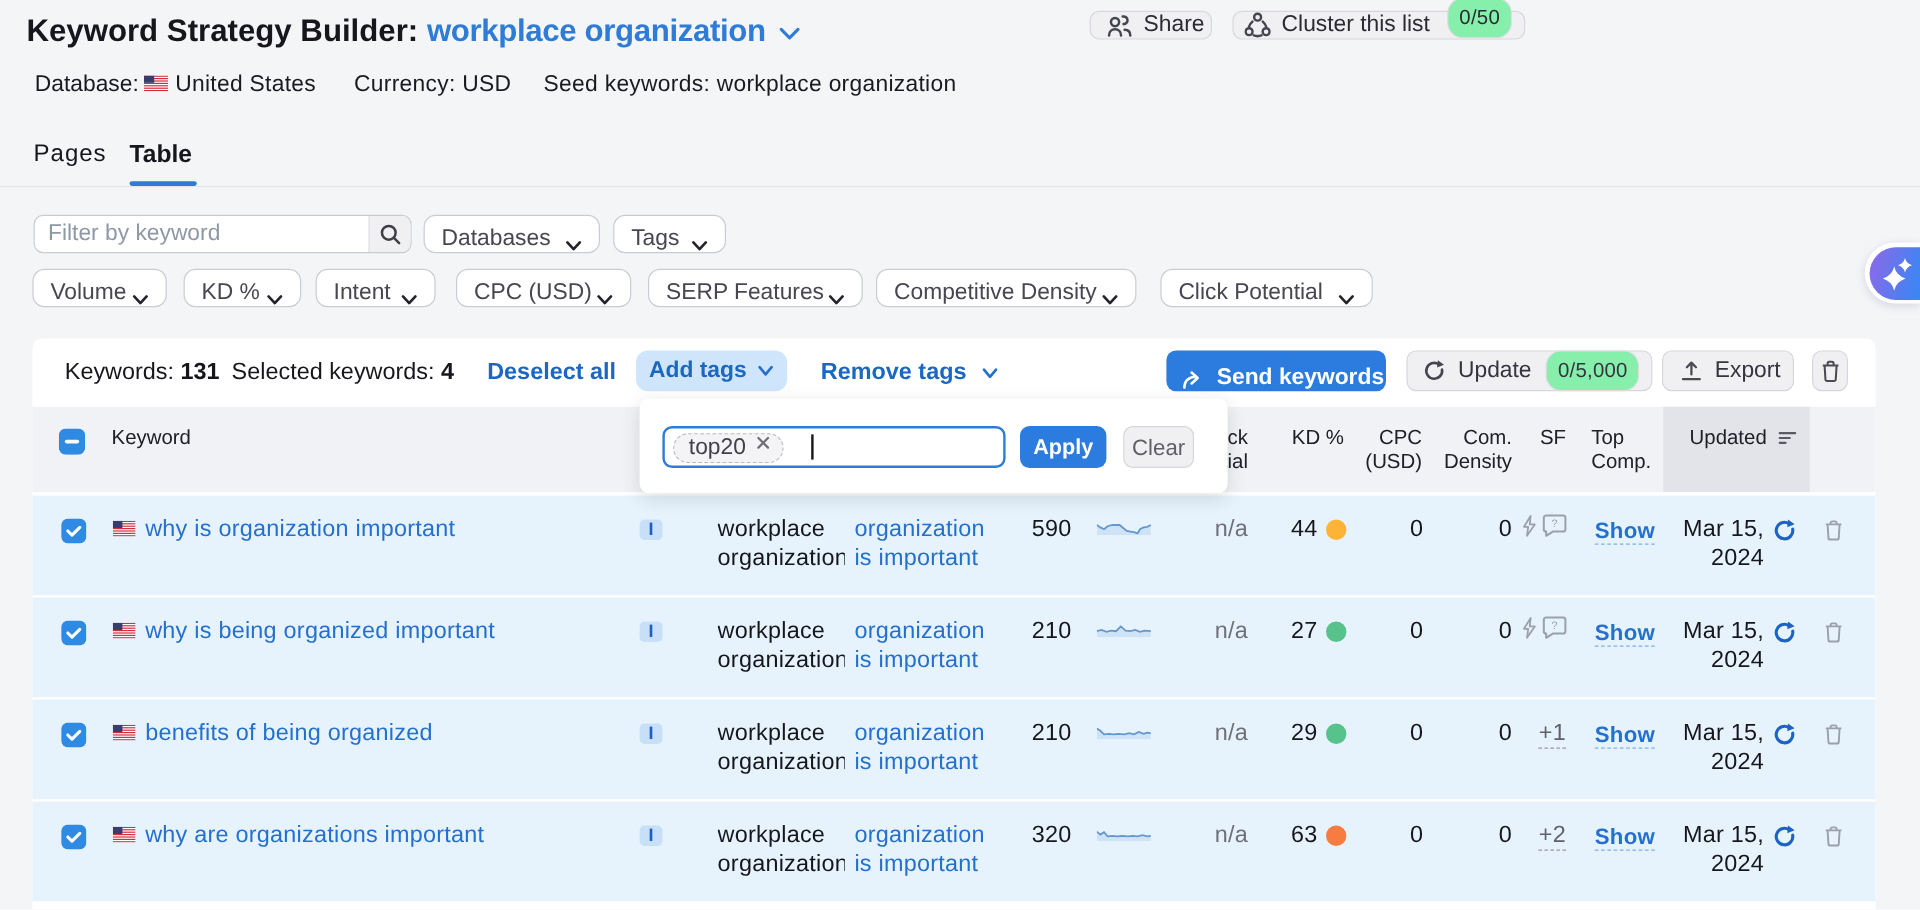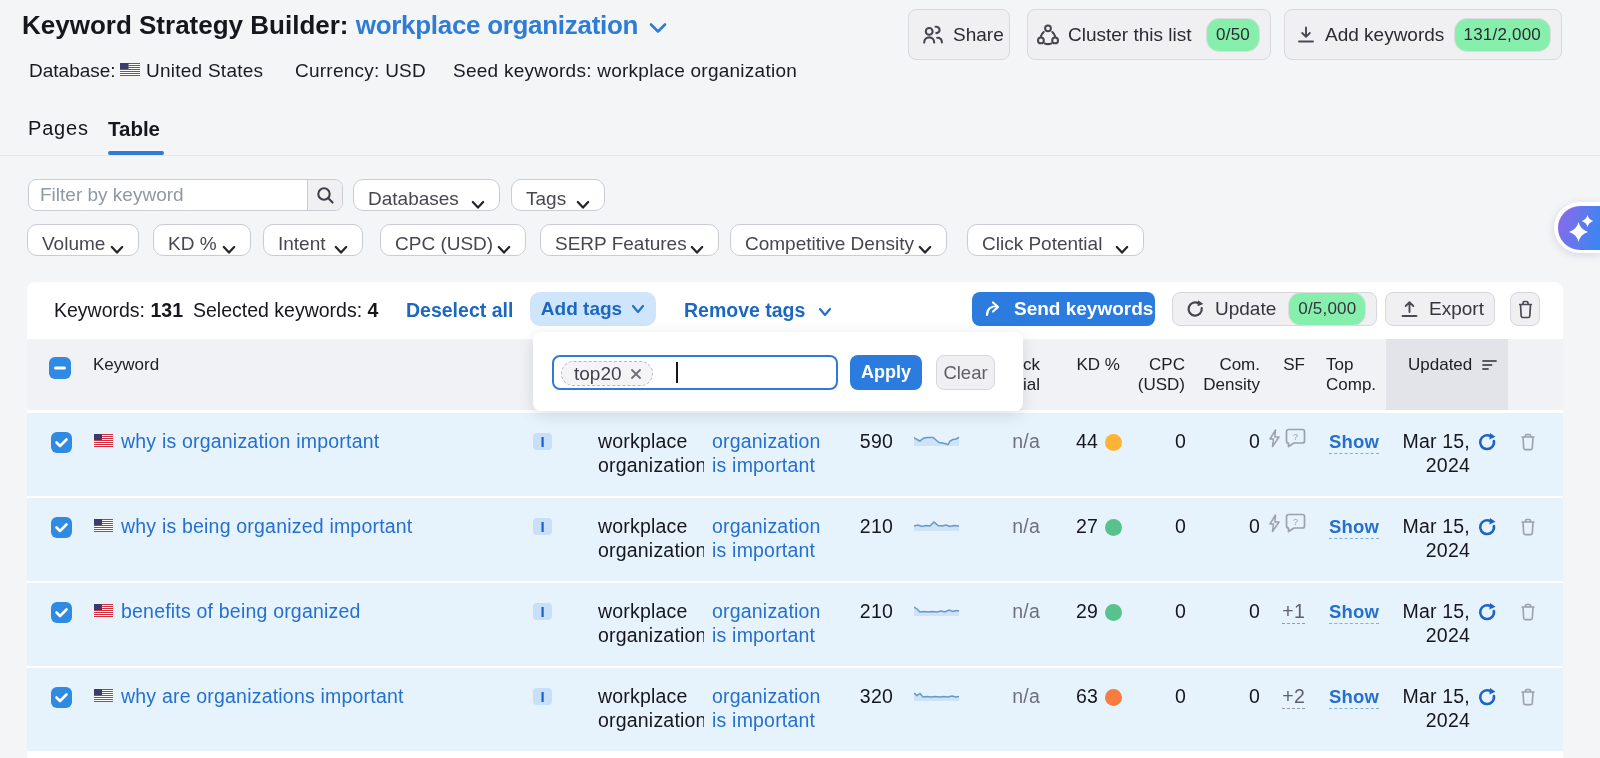--- a/index.html
+++ b/index.html
@@ -4,21 +4,21 @@
 <style>
 * { margin:0; padding:0; box-sizing:border-box; }
 html,body { width:1600px; height:758px; overflow:hidden; }
 body { font-family:"Liberation Sans", sans-serif; background:#f4f5f7; }
 .page { position:relative; width:1600px; height:758px; overflow:hidden; }
 .abs { position:absolute; }
 
 
 .title { left:22px; top:10px; font-size:26px; font-weight:700; color:#16161c; white-space:nowrap; }
 .title .blue { color:#2e7cd6; }
-.gbtn { top:9px; height:51px; background:#f0f0f3; border:1px solid #d8d8de; border-radius:8px; display:flex; align-items:center; color:#2b2b33; font-size:19px; font-weight:400; }
+.gbtn { top:9px; height:24px; background:#f0f0f3; border:1px solid #d8d8de; border-radius:8px; display:flex; align-items:flex-end; color:#2b2b33; font-size:19px; font-weight:400; }
 .pill { background:#86efac; border:1px solid #dddde3; border-radius:13px; height:25px; display:flex; align-items:center; padding:16px 9px; font-size:17px; letter-spacing:0.2px; font-weight:400; }
 
 
 .tab { top:117px; font-size:20px; color:#16161c; }
 .tabline { left:0; top:155px; width:1600px; height:1px; background:#e4e6ea; }
 .tabunder { left:108px; top:151px; width:56px; height:4px; background:#2e7cd6; border-radius:2px; }
 
 
 .finput { left:28px; top:179px; width:315px; height:32px; background:#fff; border:1px solid #c9ccd4; border-radius:8px; display:flex; }
 .finput .ph { padding:4px 0 0 11px; color:#8f98a5; font-size:19px; }
@@ -27,21 +27,21 @@
 .aibtn { right:0; top:202px; width:46px; height:51px; border-radius:25.5px 0 0 25.5px; background:#fff; box-shadow:0 2px 8px rgba(80,80,120,0.18); }
 
 
 .card { left:27px; top:282px; width:1536px; height:476px; background:#fff; border-radius:8px 8px 0 0; }
 
 
 .tb { position:absolute; font-size:19.5px; color:#16161c; top:16.5px; white-space:nowrap; }
 .bluelink { color:#1b67c1; font-weight:700; }
 .addtags { position:absolute; left:503px; top:10px; width:126px; height:34px; background:#cfe5fb; border-radius:10px; display:flex; align-items:center; justify-content:center; color:#1b67c1; font-weight:700; font-size:19px; }
 .bbtn { position:absolute; top:10px; height:34px; border-radius:8px; display:flex; align-items:center; font-size:19px; }
-.sendkw { left:945px; width:183px; background:#2b7cde; color:#fff; font-weight:700; white-space:nowrap; }
+.sendkw { left:945px; width:183px; background:#2b7cde; color:#fff; font-weight:700; white-space:nowrap;align-items:flex-end; }
 .grybtn { background:#f0f0f3; border:1px solid #d6d6de; color:#35353f; font-weight:500; }
 
 
 .thead { position:absolute; left:0; top:57px; width:1536px; height:71px; background:#f1f2f5; }
 .th { position:absolute; font-size:17px; color:#202027; line-height:20px; top:16px; }
 .thr { text-align:right; }
 .updcell { position:absolute; left:1359px; top:0; width:122px; height:71px; background:#e2e4e9; }
 
 
 .row { position:absolute; left:27px; width:1536px; height:83px; background:#e6f3fd; }
@@ -50,21 +50,21 @@
 .kwlink { color:#2570cf; }
 .ibadge { position:absolute; left:506px; top:20px; width:19px; height:17px; background:#c7e0f8; border-radius:4px; color:#1b5fc4; font-size:15px; font-weight:700; text-align:center; line-height:17px; }
 .gray { color:#70707a; }
 .dot { display:inline-block; width:17px; height:17px; border-radius:50%; vertical-align:-3px; margin-left:7px; }
 .show { color:#2570cf; border-bottom:1.5px dashed #7fb0e3; padding-bottom:1px;font-weight:bold; }
 .plusn { color:#61616b; border-bottom:1.5px dashed #9a9aa3; padding-bottom:1px; }
 
 
 .popup { left:533px; top:332px; width:490px; height:79px; background:#fff; border-radius:8px; box-shadow:0 4px 16px rgba(0,0,0,0.12); z-index:20; }
 .tagsin { position:absolute; left:19px; top:23px; width:286px; height:35px; border:2px solid #2e7cd6; border-radius:8px; background:#fff; }
-.chip { position:absolute; left:7px; top:4px; height:25px; background:#f4f4f6; border:1px dashed #b9b9c0; border-radius:13px; display:flex; align-items:center; padding:0 9px 0 12px; font-size:19px; color:#42424e; }
+.chip { position:absolute; left:7px; top:4px; height:25px; background:#f4f4f6; border:1px dashed #b9b9c0; border-radius:13px; display:flex; padding:0 9px 0 12px; font-size:19px; color:#42424e; }
 .applybtn { position:absolute; left:317px; top:23px; width:72px; height:35px; background:#2b7cde; border-radius:8px; color:#fff; font-size:18px; font-weight:700; text-align:center; line-height:35px; }
 .clearbtn { position:absolute; left:403px; top:23px; width:59px; height:35px; background:#f0f0f3; border:1px solid #d6d6de; border-radius:8px; color:#5f5f68; font-size:18.5px; font-weight:400; text-align:center; line-height:33px; }
 </style>
 </head>
 <body>
 <div class="page">
 
   <div class="abs title">Keyword Strategy Builder: <span class="blue" style="letter-spacing:-0.3px">workplace organization</span>
     <svg width="18" height="12" viewBox="0 0 18 12" style="margin-left:4px">
         <path d="M2 2.5 L9 9.5 L16 2.5" fill="none" stroke="#2e7cd6" stroke-width="2.6" stroke-linecap="round" stroke-linejoin="round"></path>
@@ -110,29 +110,20 @@
           <circle cx="18.1" cy="16.4" r="2.9"></circle>
         </g>
         <g fill="none" stroke="#45454f" stroke-width="2.1" stroke-linecap="round">
           <path d="M6.7 8 A 9 9 0 0 0 3.9 12.2"></path>
           <path d="M7.8 19.5 a 9 9 0 0 0 6.4 0"></path>
           <path d="M18.1 12.2 A 9 9 0 0 0 15.3 8"></path>
         </g>
       </svg>
     <span style="margin-left:9px">Cluster this list</span>
     <span class="pill" style="margin-left:auto; margin-right:10px">0/50</span>
-  </div>
-  <div class="abs gbtn" style="left:1284px; width:278px; padding-left:11px;">
-    <svg width="20" height="20" viewBox="0 0 20 20">
-        <g fill="none" stroke="#4a4a55" stroke-width="1.9" stroke-linecap="round" stroke-linejoin="round">
-          <path d="M10 2.5 V 11.5 M6.2 8 L10 11.8 L13.8 8 M3 16.5 H 17"></path>
-        </g>
-      </svg>
-    <span style="margin-left:9px">Add keywords</span>
-    <span class="pill" style="margin-left:auto; margin-right:10px">131/2,000</span>
   </div>
 
   <div class="abs tab" style="left:28px; letter-spacing:0.8px;">Pages</div>
   <div class="abs tab" style="left:108px; font-weight:700; font-size:20.5px; top:117px;">Table</div>
   <div class="abs tabline"></div>
   <div class="abs tabunder"></div>
 
   <div class="abs finput">
     <div class="ph">Filter by keyword</div>
     <div class="fsearch">

